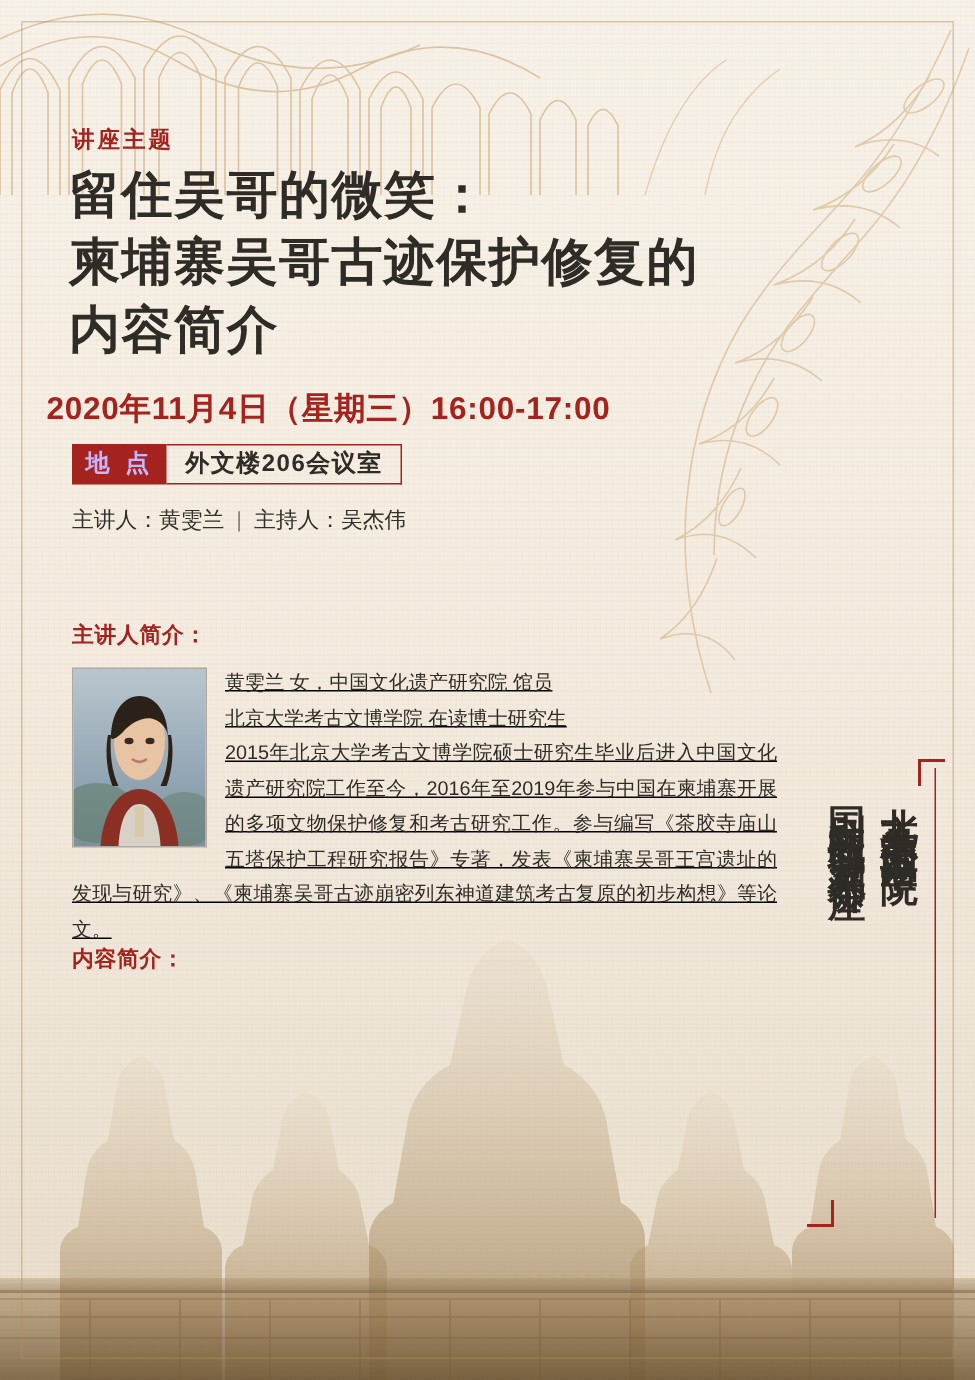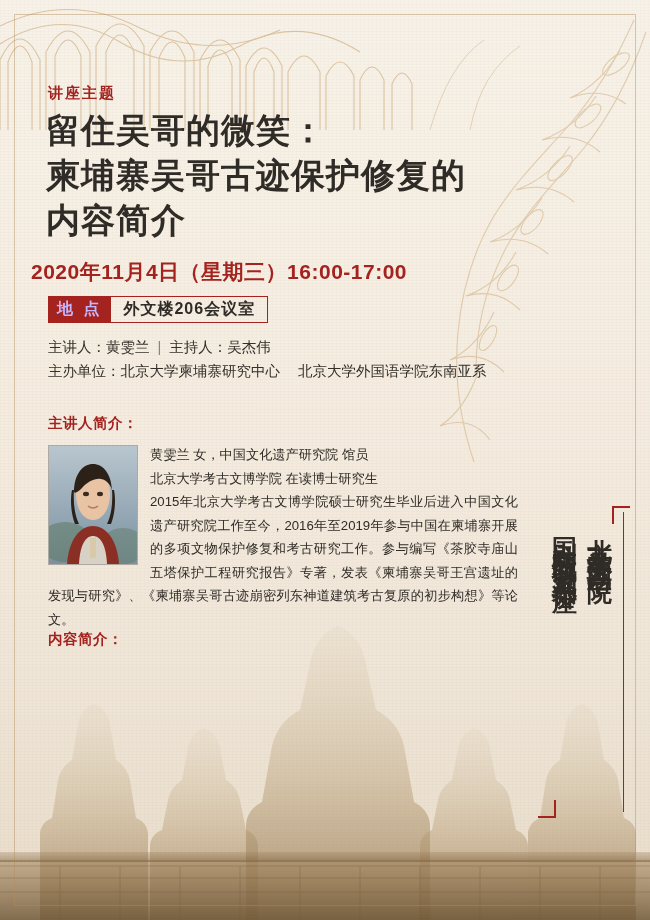--- a/index.html
+++ b/index.html
@@ -141,20 +141,21 @@
   }
   .speaker-block {
     position: absolute;
     left: 48px; top: 414px;
     width: 470px;
   }
   .speaker-body {
     margin-top: 10px;
     position: relative;
     min-height: 120px;
+    text-decoration: underline;
   }
   .portrait {
     float: left;
     width: 88px;
     height: 118px;
     margin: 2px 12px 4px 0;
     border: 1px solid rgba(120,95,65,0.35);
     overflow: hidden;
     background: #cbd3d8;
     position: relative;
@@ -321,23 +322,20 @@
     <div class="datetime">2020年11月4日（星期三）16:00-17:00</div>
 
     <div class="place-row">
       <div class="place-tag">地 点</div>
       <div class="place-val">外文楼206会议室</div>
     </div>
 
     <div class="meta">
       <div>
         <span>主讲人：</span><span>黄雯兰</span><span class="sep">|</span><span>主持人：</span><span>吴杰伟</span>
-      </div>
-      <div>
-        <span>主办单位：</span><span>北京大学柬埔寨研究中心</span><span class="gap"></span><span>北京大学外国语学院东南亚系</span>
       </div>
     </div>
 
     <div class="speaker-block">
       <div class="section-head">主讲人简介：</div>
       <div class="speaker-body">
         <div class="portrait">
           <svg viewBox="0 0 88 118" width="88" height="118" preserveAspectRatio="none">
             <defs>
               <linearGradient id="bgph" x1="0" y1="0" x2="0" y2="1">

